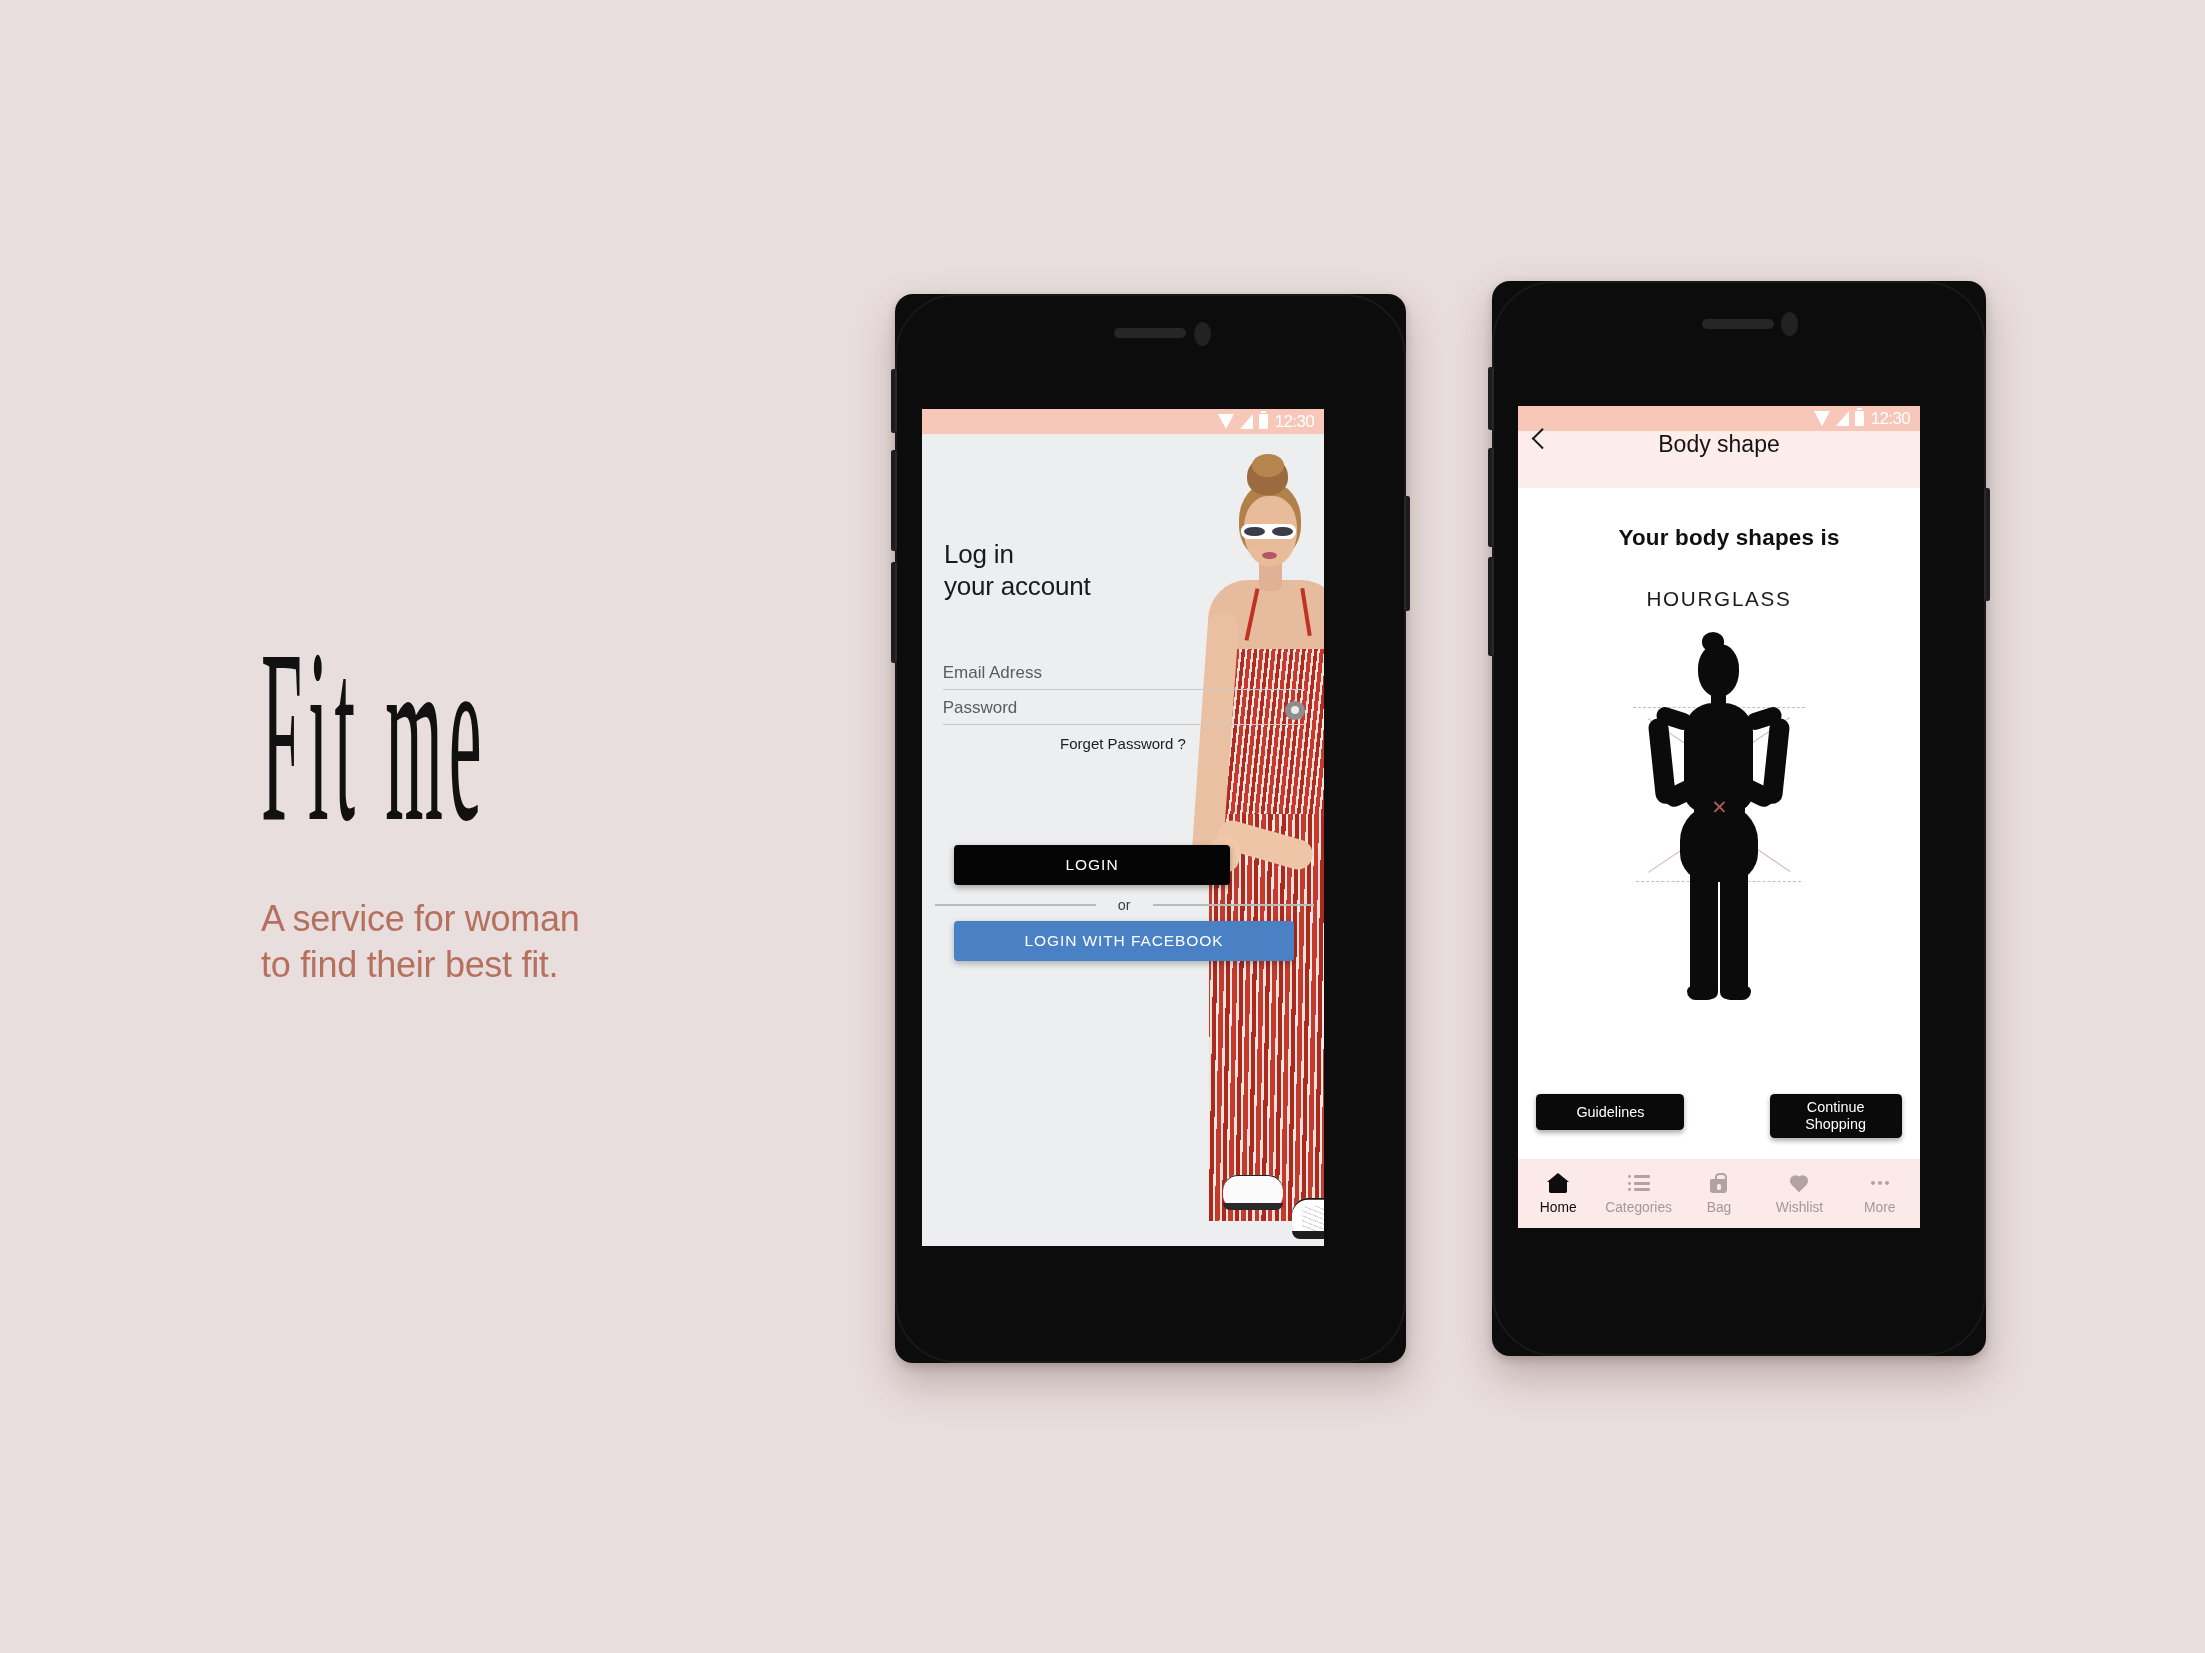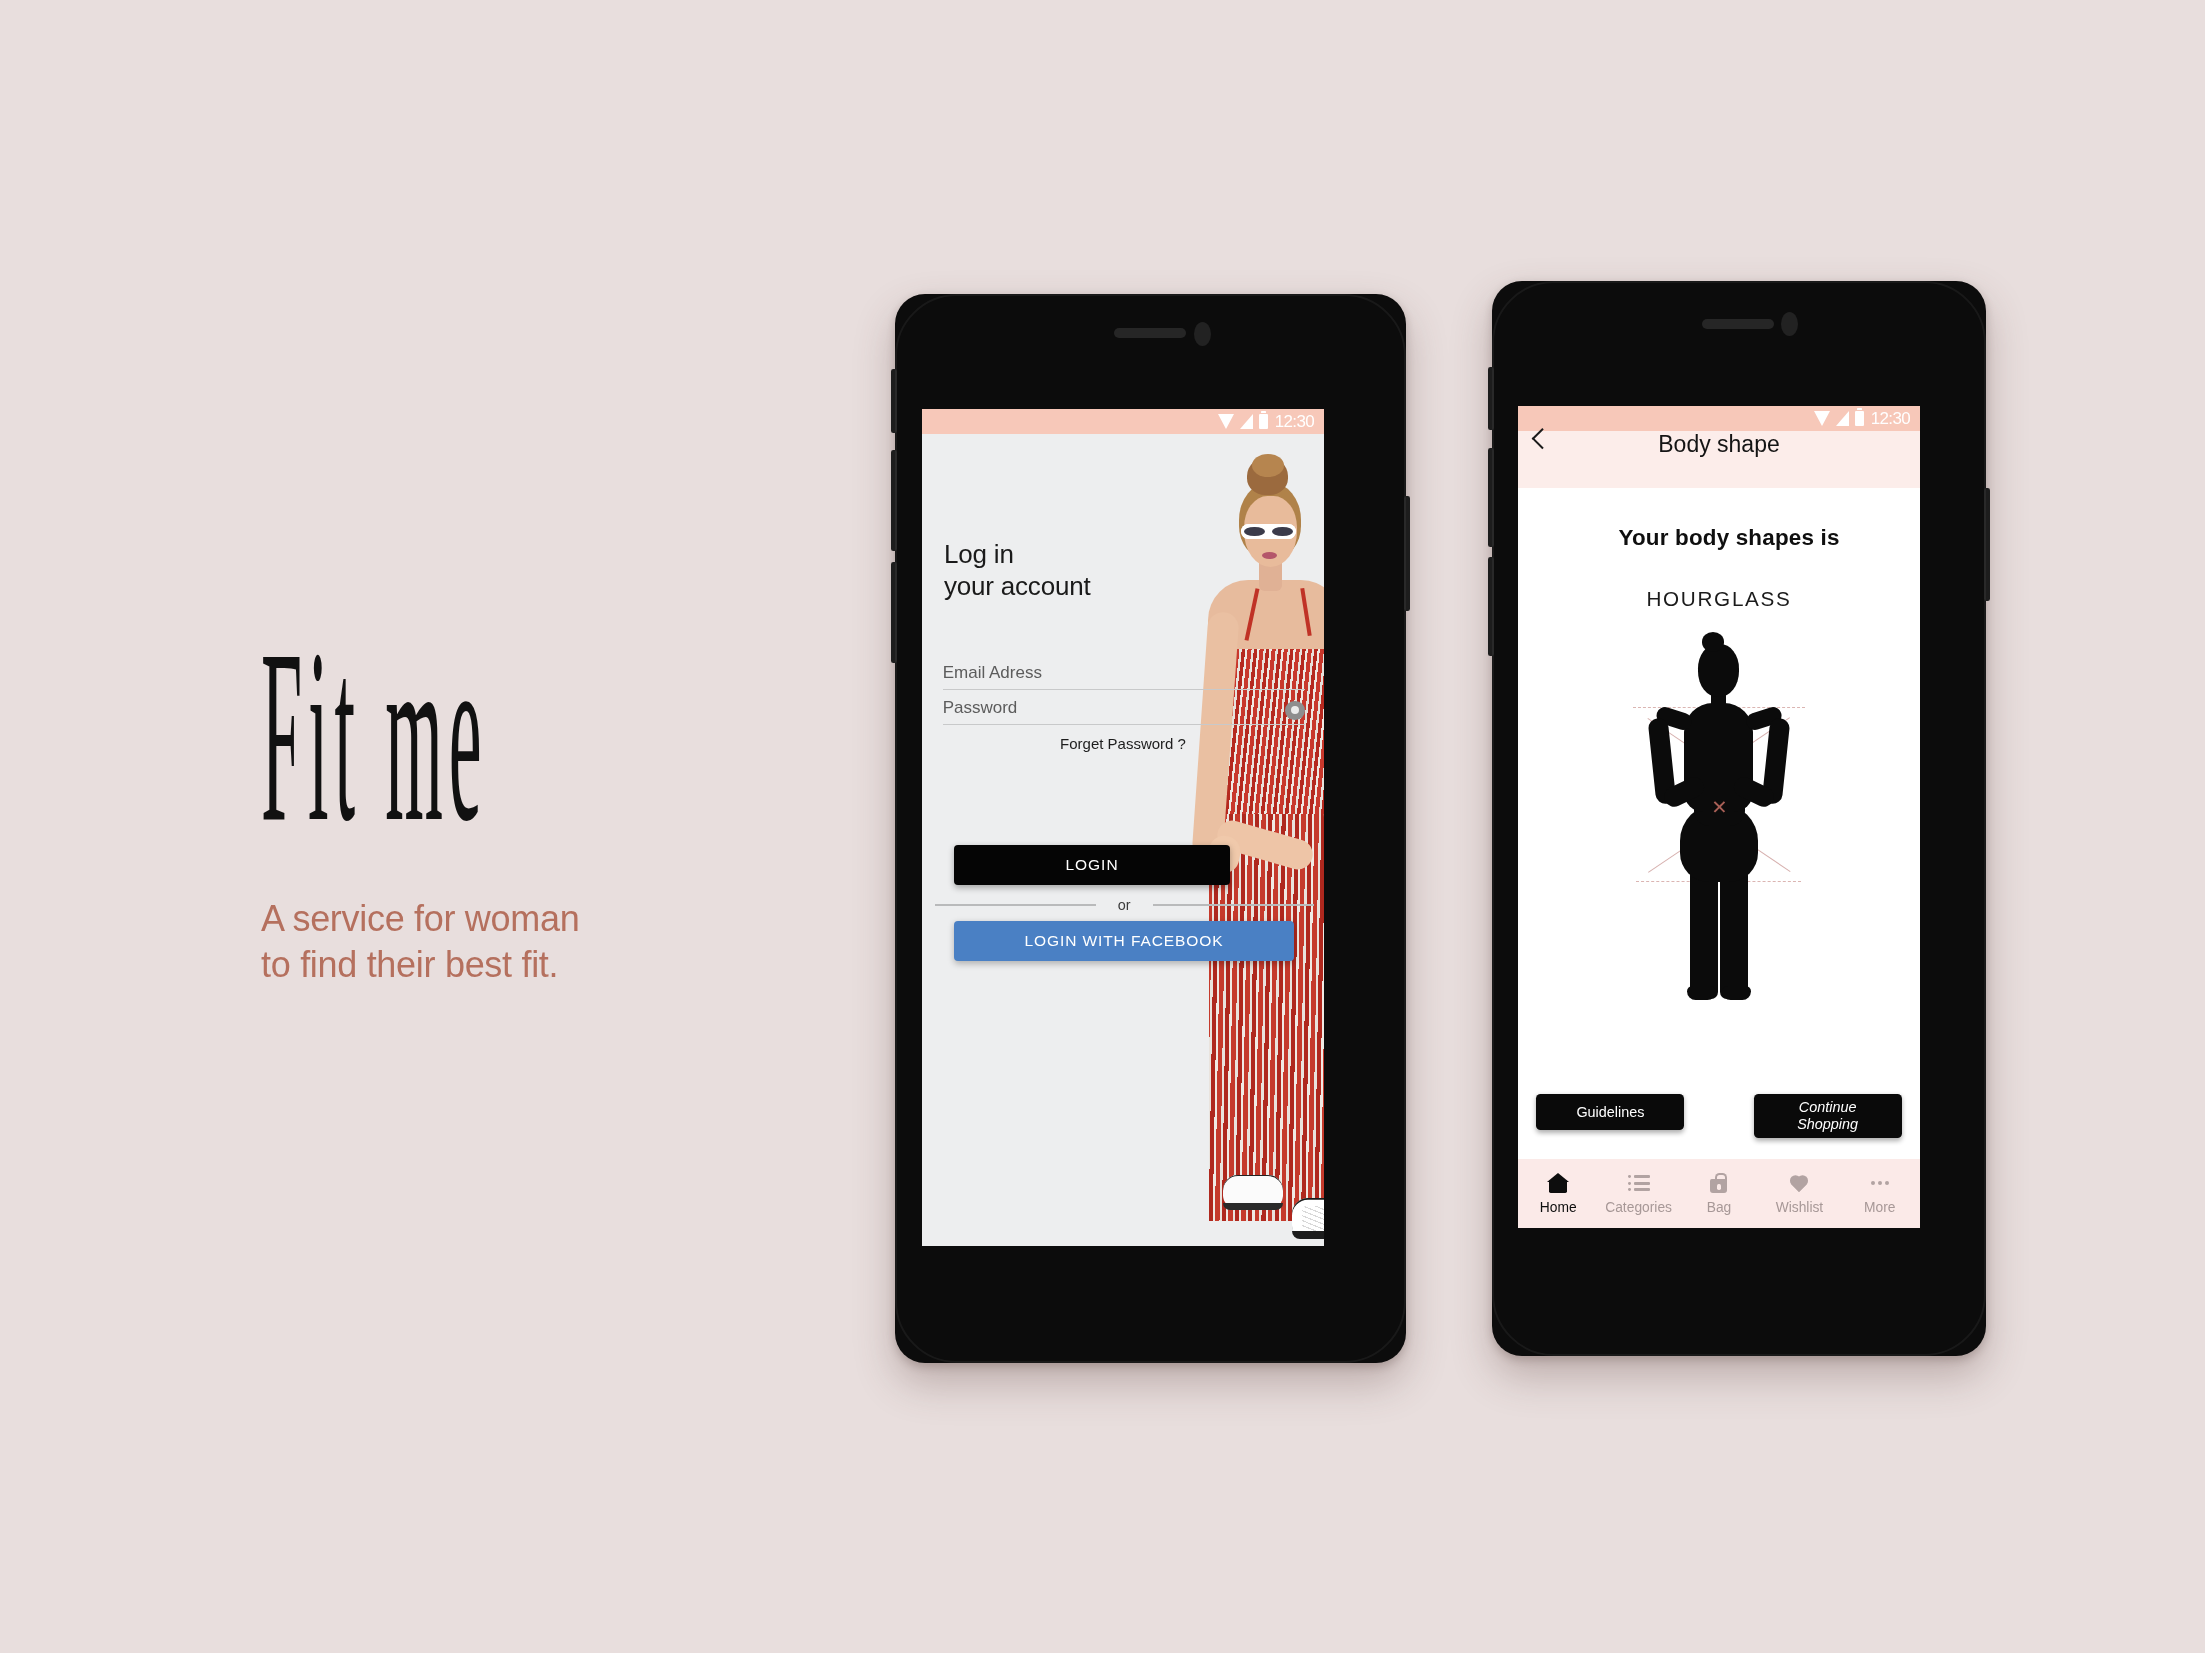--- a/index.html
+++ b/index.html
@@ -37,21 +37,21 @@
     color:#b5705e;
     font-weight:400;
     letter-spacing:-0.3px;
     white-space:pre-line;
   }
 
   
   .phone{
     position:absolute;
     background:#0c0c0c;
-    border-radius:30px;
+    border-radius:18px;
     box-shadow:0 19.5px 40px rgba(90,60,55,.30), 0 3.4px 8px rgba(60,40,38,.22);
   }
   .phone::after{ 
     content:"";position:absolute;inset:0;border-radius:62px;
     border:2.3px solid rgba(255,255,255,.055);
     pointer-events:none;
   }
   .speaker{
     position:absolute;height:9.8px;width:72px;border-radius:5.7px;background:#262626;
   }
@@ -231,21 +231,21 @@
   .bs-actions{
     position:absolute;left:0;right:0;bottom:20.7px;display:flex;justify-content:space-between;
     padding:0 18.4px;box-sizing:border-box;
   }
   .bs-btn{
     background:#0a0a0a;color:#ffffff;border-radius:4.6px;display:flex;align-items:center;justify-content:center;
     text-align:center;font-size:14.4px;line-height:1.22;white-space:pre-line;
     box-shadow:0 2.9px 5.7px rgba(0,0,0,.32);
   }
   #btn-guidelines{width:148px;height:36px;}
-  #btn-continue{width:148px;height:44px;font-style:italic;}
+  #btn-continue{width:132px;height:44px;}
 
   .tabbar{
     height:69px;background:#fbeae8;display:flex;align-items:center;flex:0 0 auto;
   }
   .tab{flex:1;display:flex;flex-direction:column;align-items:center;gap:5.7px;}
   .tab .lbl{font-size:13.8px;color:#a79897;}
   .tab.active .lbl{color:#0d0d0d;}
   .ic{width:22px;height:22px;position:relative;}
   
   .ic-home::before{content:"";position:absolute;left:1.7px;top:8px;width:18.4px;height:12.6px;background:#0d0d0d;border-radius:1.7px;}

